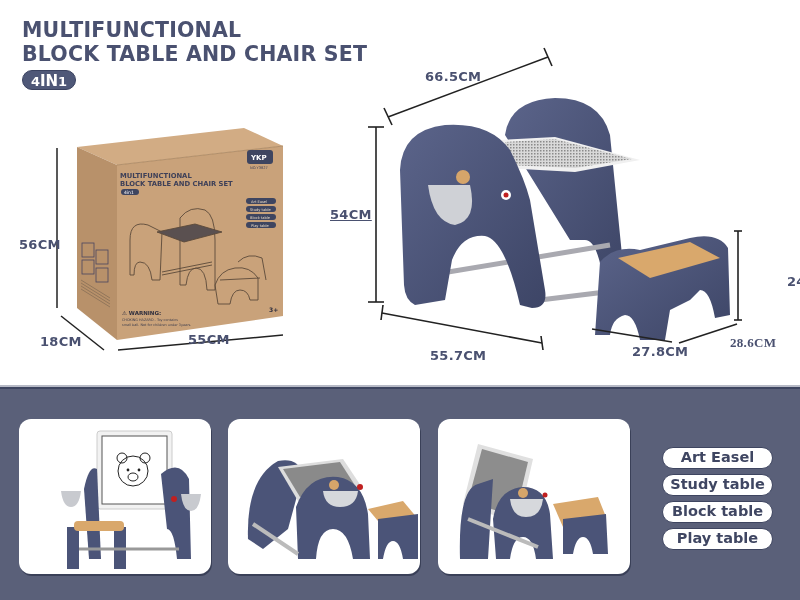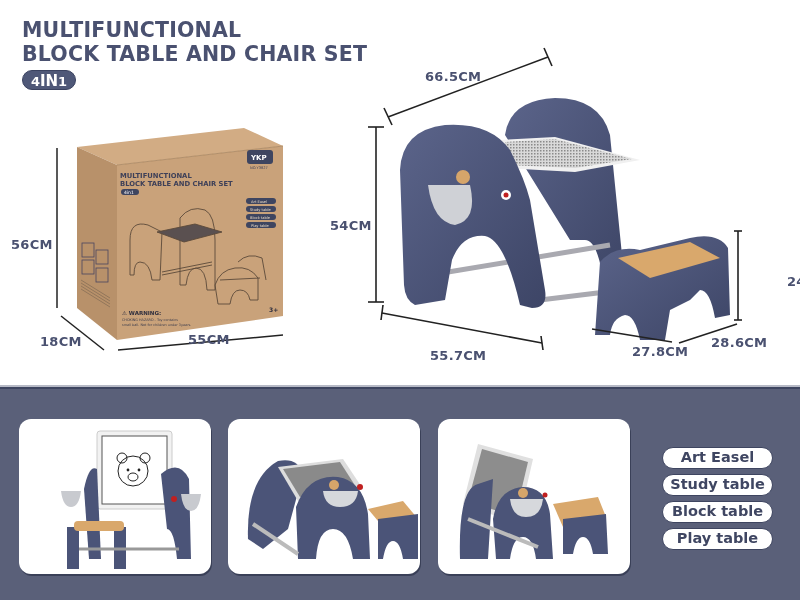--- a/index.html
+++ b/index.html
@@ -90,21 +90,21 @@
 
   <text x="122" y="315" font-size="5.5" font-weight="bold" fill="#2e2e3e" font-family="DejaVu Sans, sans-serif">⚠ WARNING:</text>
   <text x="122" y="321" font-size="3.4" fill="#3e3e4e" font-family="DejaVu Sans, sans-serif">CHOKING HAZARD - Toy contains</text>
   <text x="122" y="326" font-size="3.4" fill="#3e3e4e" font-family="DejaVu Sans, sans-serif">small ball. Not for children under 3years.</text>
   <text x="269" y="312" font-size="6" font-weight="bold" fill="#2e2e3e" font-family="DejaVu Sans, sans-serif">3+</text>
 
   <line x1="57" y1="148" x2="57" y2="308" stroke="#222" stroke-width="1.5"></line>
   <line x1="61" y1="316" x2="104" y2="350" stroke="#222" stroke-width="1.5"></line>
   <line x1="118" y1="350" x2="283" y2="335" stroke="#222" stroke-width="1.5"></line>
 </svg>
-<div class="dim" style="left:11px;top:237px;">56CM</div>
+<div class="dim" style="left:19px;top:237px;">56CM</div>
 <div class="dim" style="left:40px;top:334px;">18CM</div>
 <div class="dim" style="left:188px;top:332px;">55CM</div>
 
 <svg class="hero" viewBox="0 0 800 380">
   <defs>
     <linearGradient id="gb" x1="0" x2="1" y1="0" y2="1">
       <stop offset="0" stop-color="#5b648a"></stop>
       <stop offset="1" stop-color="#3d4566"></stop>
     </linearGradient>
     <pattern id="grid" width="3" height="3" patternUnits="userSpaceOnUse">
@@ -142,25 +142,25 @@
     <line x1="383" y1="305" x2="381" y2="320"></line>
     <line x1="541" y1="336" x2="543" y2="350"></line>
     <line x1="738" y1="231" x2="738" y2="320"></line>
     <line x1="734" y1="231" x2="742" y2="231"></line>
     <line x1="734" y1="320" x2="742" y2="320"></line>
     <line x1="592" y1="329" x2="672" y2="342"></line>
     <line x1="679" y1="343" x2="737" y2="324"></line>
   </g>
 </svg>
 <div class="dim" style="left:425px;top:69px;">66.5CM</div>
-<div class="dim" style="left:330px;top:218px;">54CM</div>
+<div class="dim" style="left:330px;top:207px;text-decoration:underline;">54CM</div>
 <div class="dim" style="left:430px;top:348px;">55.7CM</div>
 <div class="dim" style="left:787px;top:274px;">24.7CM</div>
 <div class="dim" style="left:632px;top:344px;">27.8CM</div>
-<div class="dim" style="left:711px;top:335px;">28.6CM</div>
+<div class="dim" style="left:730px;top:335px;font-family:Liberation Serif, serif;">28.6CM</div>
 
 <div class="band">
 
   <div class="panel" style="left:19px;">
     <svg viewBox="0 0 192 155">
       <rect x="78" y="12" width="75" height="78" rx="3" fill="#f2f2f2" stroke="#ccc"></rect>
       <rect x="83" y="17" width="65" height="68" fill="#fff" stroke="#555" stroke-width="1"></rect>
       <circle cx="114" cy="52" r="15" fill="none" stroke="#222" stroke-width="1"></circle>
       <circle cx="103" cy="39" r="5" fill="none" stroke="#222" stroke-width="1"></circle>
       <circle cx="126" cy="39" r="5" fill="none" stroke="#222" stroke-width="1"></circle>

